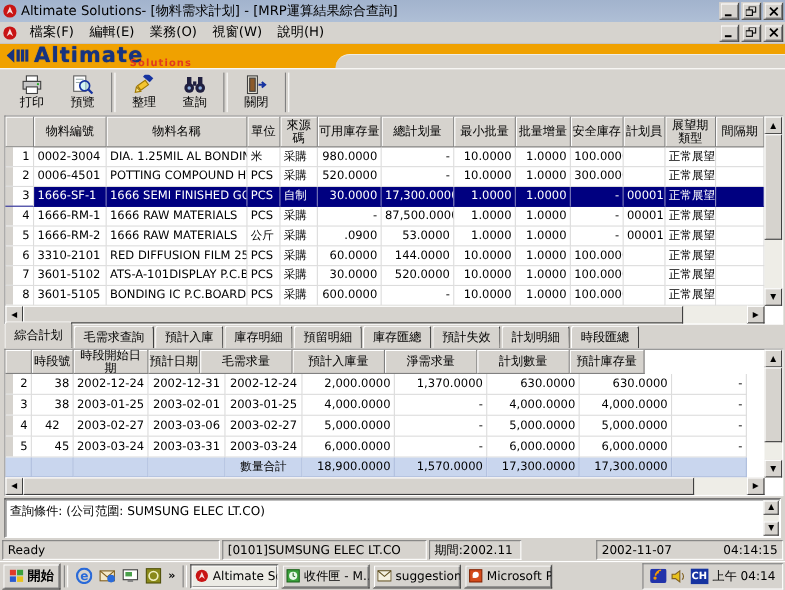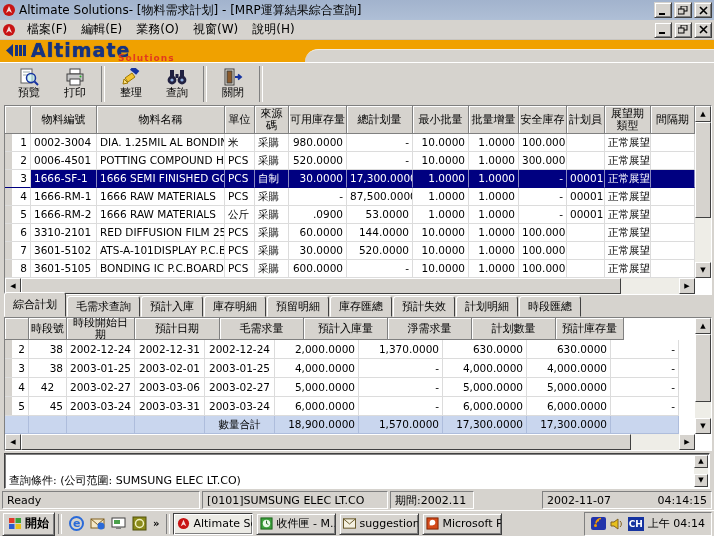--- a/index.html
+++ b/index.html
@@ -69,21 +69,21 @@
   .sb-thumb-h{position:absolute;top:0;height:16px;box-sizing:border-box;}
 
   
   .tabbar{position:absolute;left:4px;top:292px;width:706px;height:25px;display:flex;align-items:flex-end;}
   .tab{height:19px;padding:0 8px;margin-right:1px;display:flex;align-items:center;font-size:11px;
     background:#D6D3CE;border:1px solid;border-color:#FFFFFF #404040 #D6D3CE #FFFFFF;border-radius:3px 3px 0 0;position:relative;}
   .tab.active{height:23px;z-index:3;border-bottom-color:#D6D3CE;}
 
   
   .querypanel{position:absolute;left:4px;top:453px;width:704px;height:34px;background:#FFFFFF;}
-  .querypanel .qtext{position:absolute;left:4px;top:3px;font-size:11px;margin-top:16px;}
+  .querypanel .qtext{position:absolute;left:4px;top:3px;font-size:11px;}
   .qscroll{position:absolute;right:1px;top:1px;bottom:1px;width:14px;background:#EEEDE7;display:flex;flex-direction:column;justify-content:space-between;}
   .qscroll .sb-btn{width:14px;height:13px;}
 
   
   .statusbar{position:absolute;left:0;top:490px;width:714px;height:20px;display:flex;gap:2px;padding:1px 2px;box-sizing:border-box;background:#D6D3CE;}
   .spanel{display:flex;align-items:center;padding:0 4px;font-size:11px;white-space:nowrap;overflow:hidden;box-sizing:border-box;}
 
   
   .taskbar{position:absolute;left:0;top:510px;width:714px;height:26px;background:#D6D3CE;border-top:1px solid #FFFFFF;
     display:flex;align-items:center;padding:0 2px;box-sizing:border-box;gap:3px;}
@@ -167,36 +167,36 @@
         <rect x="17" y="1" width="3" height="11" fill="#16337F"></rect>
     </svg>
     <span class="brand-name">Altimate</span>
   </div>
   <span class="brand-sub">Solutions</span>
 </div>
 
 <div class="toolbar">
   <div class="tbtn">
     <svg width="20" height="18" viewBox="0 0 20 18">
+      <rect x="5" y="1" width="10" height="5" fill="#FFF" stroke="#404040"></rect>
+      <rect x="2" y="6" width="16" height="7" fill="#C8C8C8" stroke="#404040"></rect>
+      <rect x="5" y="11" width="10" height="6" fill="#FFF" stroke="#404040"></rect>
+      <circle cx="15.5" cy="8.5" r="1" fill="#2A2"></circle>
+    </svg>
+    <span class="lbl">打印</span>
+  </div>
+  <div class="tbtn">
+    <svg width="20" height="18" viewBox="0 0 20 18">
       <rect x="2" y="1" width="11" height="14" fill="#FFF" stroke="#606060"></rect>
       <line x1="4" y1="4" x2="11" y2="4" stroke="#9AA"></line>
         <line x1="4" y1="7" x2="11" y2="7" stroke="#9AA"></line>
       <circle cx="12" cy="10" r="4.5" fill="#BEE" fill-opacity="0.6" stroke="#1633A0" stroke-width="1.5"></circle>
       <line x1="15.5" y1="13.5" x2="19" y2="17" stroke="#1633A0" stroke-width="2"></line>
     </svg>
     <span class="lbl">預覽</span>
-  </div>
-  <div class="tbtn">
-    <svg width="20" height="18" viewBox="0 0 20 18">
-      <rect x="5" y="1" width="10" height="5" fill="#FFF" stroke="#404040"></rect>
-      <rect x="2" y="6" width="16" height="7" fill="#C8C8C8" stroke="#404040"></rect>
-      <rect x="5" y="11" width="10" height="6" fill="#FFF" stroke="#404040"></rect>
-      <circle cx="15.5" cy="8.5" r="1" fill="#2A2"></circle>
-    </svg>
-    <span class="lbl">打印</span>
   </div>
   <div class="tsep"></div>
   <div class="tbtn">
     <svg width="20" height="18" viewBox="0 0 20 18">
       <rect x="10" y="0" width="8" height="5" transform="rotate(40 14 2)" fill="#1633A0"></rect>
       <path d="M4 10 L11 5 L14 9 L7 14 Z" fill="#F4C430" stroke="#A07800"></path>
       <path d="M3 11 L7 15 L2 16 Z" fill="#F8E080" stroke="#A07800"></path>
     </svg>
     <span class="lbl">整理</span>
   </div>
@@ -384,21 +384,21 @@
     <div class="tab">預計失效</div>
     <div class="tab">計划明細</div>
     <div class="tab">時段匯總</div>
   </div>
 
 <div class="gridwrap" id="detail-grid" style="left:4px;top:317px;width:706px;height:132px;">
   <div id="dg-header" class="grow" style="height:22px;width:690px;">
       <div class="hcell" style="width: 24px;"></div>
       <div class="hcell" style="width: 38px;">時段號</div>
       <div class="hcell" style="width: 68px;">時段開始日期</div>
-      <div class="hcell" style="width: 85px;">預計日期</div>
+      <div class="hcell" style="width: 47px;">預計日期</div>
       <div class="hcell" style="width: 84px;">毛需求量</div>
       <div class="hcell" style="width: 84px;">預計入庫量</div>
       <div class="hcell" style="width: 84px; text-align: right;">淨需求量</div>
       <div class="hcell" style="width: 84px;">計划數量</div>
       <div class="hcell" style="width: 68px;">預計庫存量</div>
     </div>
   <div id="dg-body" style="width:690px;">
       <div class="grow" style="height: 19px;">
         <div class="dcell num indcol" style="width: 24px; line-height: 18px;">2</div>
         <div class="dcell num" style="width: 38px; line-height: 18px;">38</div>

